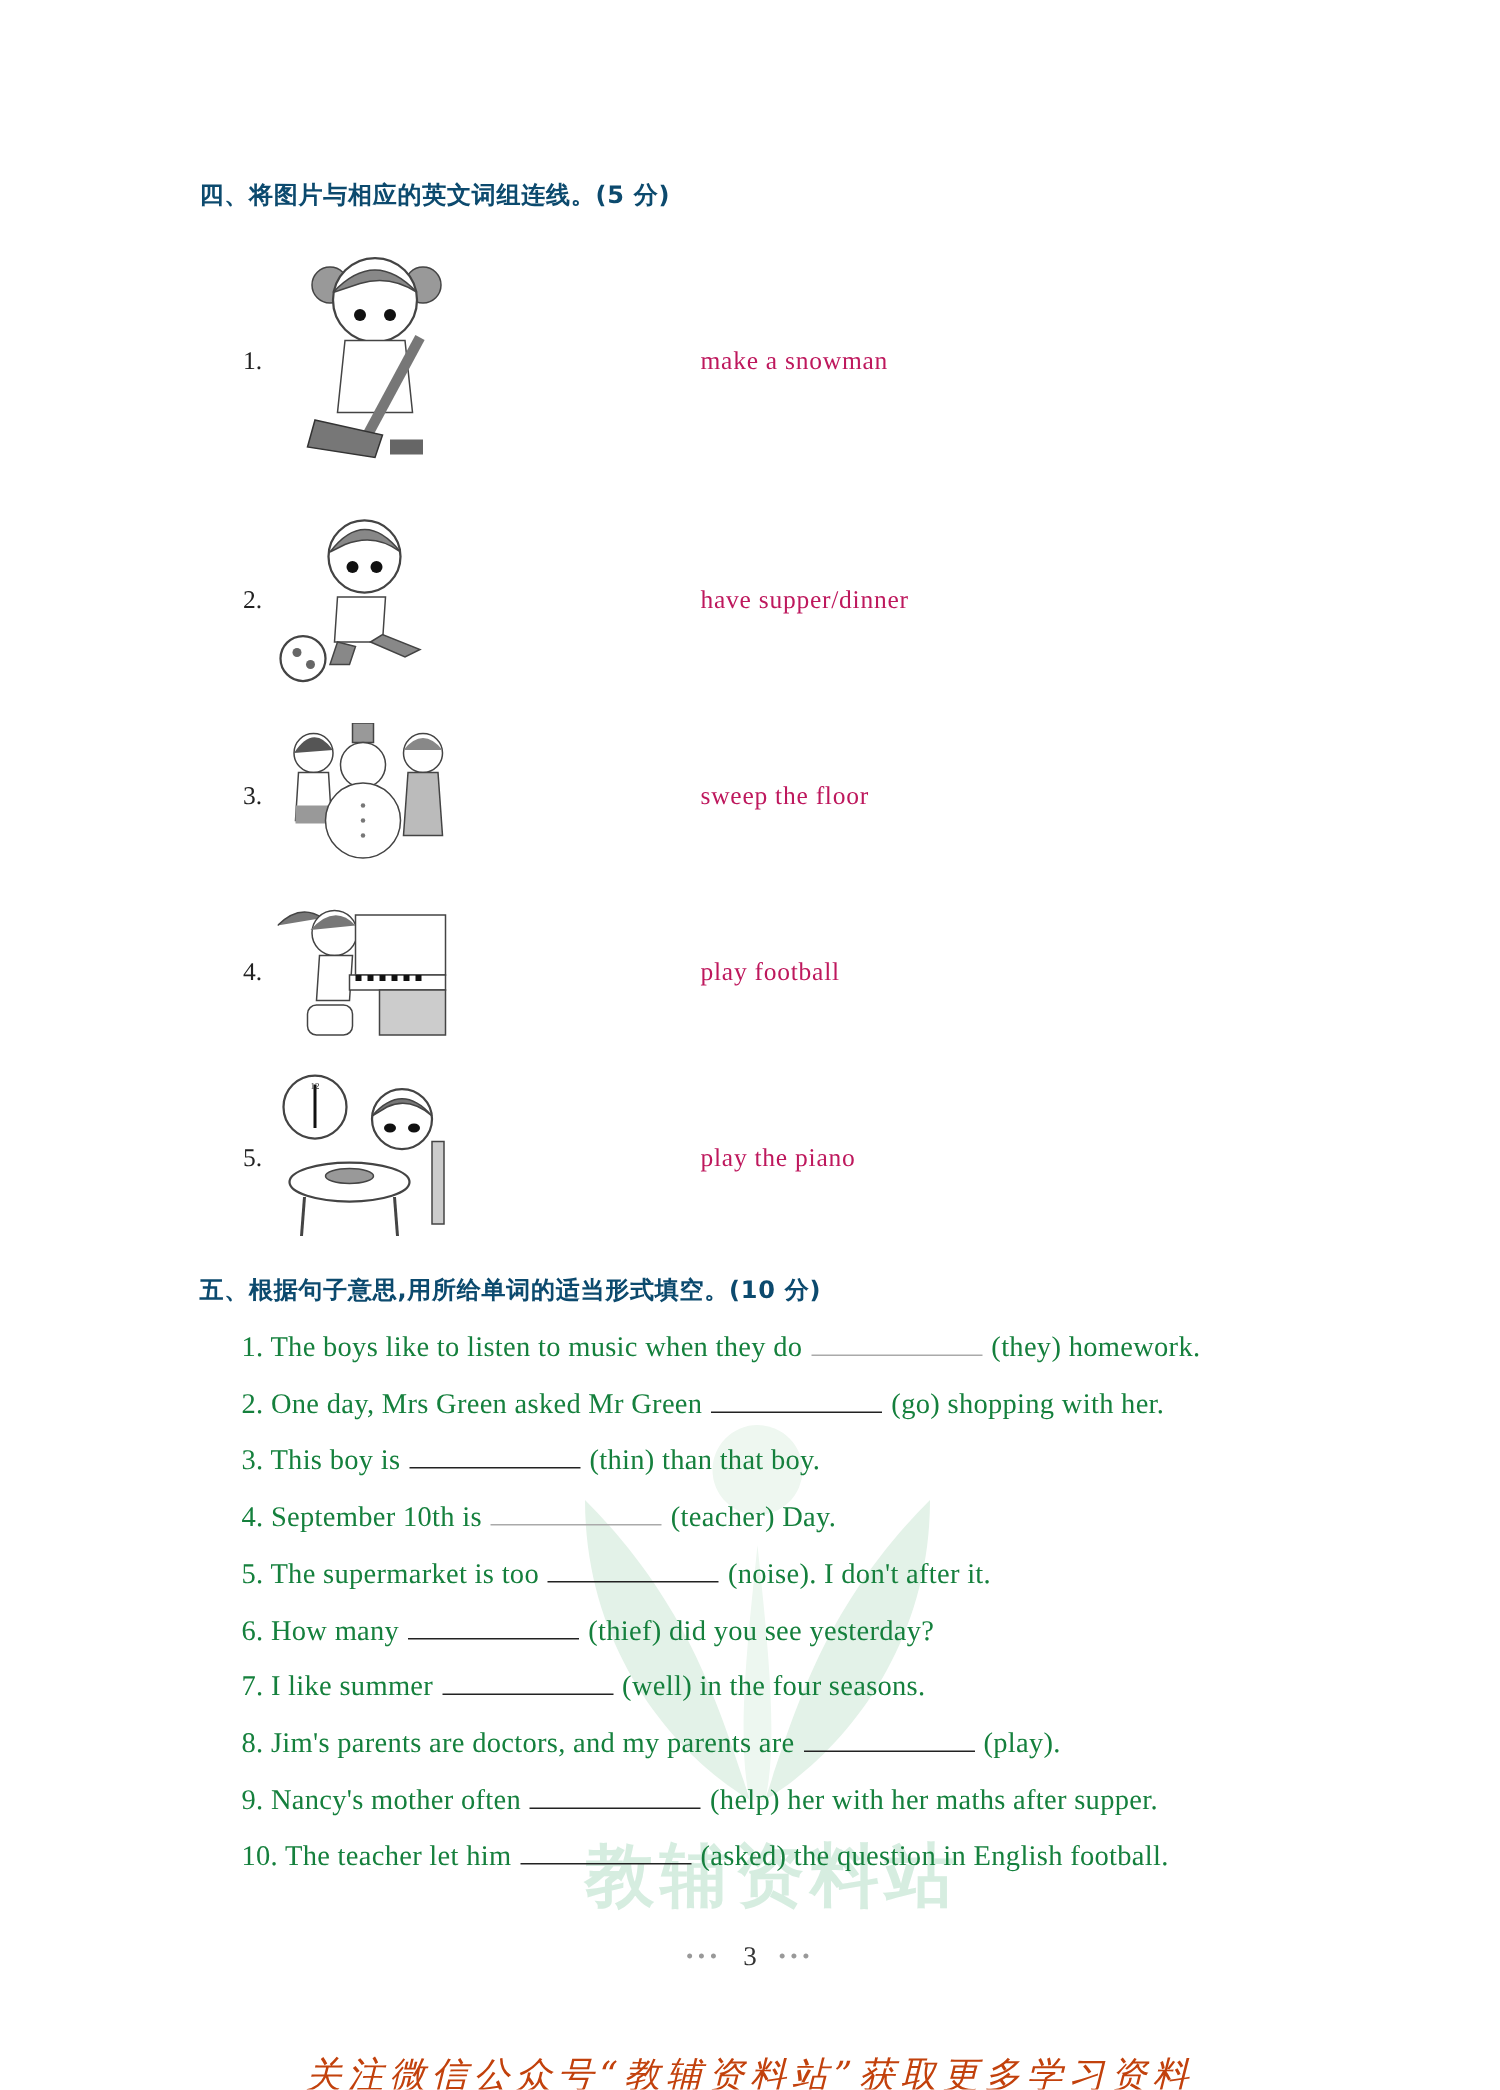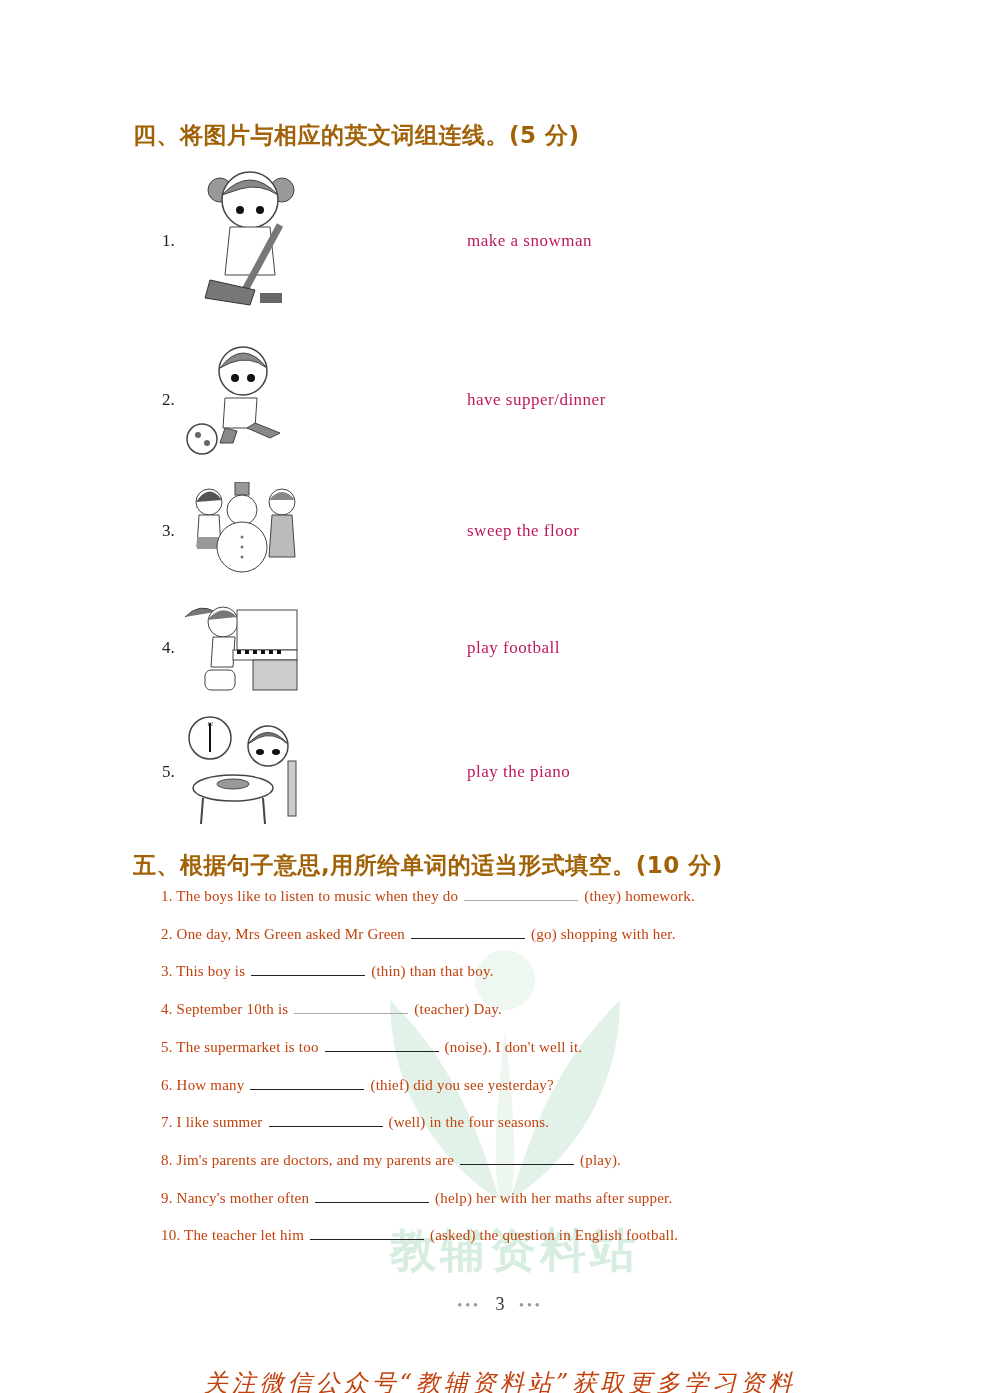--- a/index.html
+++ b/index.html
@@ -1,22 +1,22 @@
 <!DOCTYPE html>
 <html><head>
 <meta charset="utf-8">
 <style>
   html, body { margin: 0; padding: 0; background: #ffffff; }
   body { width: 1000px; height: 1393px; position: relative; overflow: hidden; font-family: "Liberation Serif", "DejaVu Serif", serif; color: #1a1a1a; }
   .abs { position: absolute; }
-  .section-title { font-family: "DejaVu Sans", "Liberation Sans", sans-serif; font-size: 23px; font-weight: bold; color: #a16207; letter-spacing: 0.5px; white-space: nowrap; }
+  .section-title { font-family: "DejaVu Sans", "Liberation Sans", sans-serif; font-size: 16px; font-weight: bold; color: #0c4a6e; letter-spacing: 0.5px; white-space: nowrap; }
   .num { font-size: 17px; color: #222; }
   .phrase { font-size: 17px; color: #be185d; letter-spacing: 0.5px; white-space: nowrap; }
   .pic { position: absolute; }
-  .q { position: absolute; left: 161px; font-size: 15px; color: #c2410c; white-space: nowrap; letter-spacing: 0.2px; }
+  .q { position: absolute; left: 161px; font-size: 19px; color: #15803d; white-space: nowrap; letter-spacing: 0.2px; }
   .blank { display: inline-block; width: 114px; border-bottom: 1.3px solid #222; margin: 0 6px; vertical-align: baseline; height: 1px; }
   .blank.light { border-bottom-color: #aaa; }
   .watermark { position: absolute; left: 360px; top: 940px; width: 290px; height: 360px; pointer-events: none; }
   .pager { left: 0; width: 1000px; text-align: center; top: 1294px; font-size: 18px; color: #333; }
   .pager .dots { color: #999; font-size: 14px; letter-spacing: 3px; vertical-align: middle; }
   .footer { left: 0; width: 1000px; text-align: center; top: 1367px; font-family: "DejaVu Serif", serif; font-style: italic; font-size: 24px; color: #c2410c; letter-spacing: 4px; }
   .content { position: relative; z-index: 2; }
 </style>
 </head>
 <body>
@@ -133,21 +133,21 @@
 <div class="q" style="top:926px;">
   <span>2. One day, Mrs Green asked Mr Green</span><span class="blank"></span><span>(go)</span> <span>shopping with her.</span>
 </div>
 <div class="q" style="top:963px;">
   <span>3. This boy is</span><span class="blank"></span><span>(thin)</span> <span>than that boy.</span>
 </div>
 <div class="q" style="top:1001px;">
   <span>4. September 10th is</span><span class="blank light"></span><span>(teacher)</span> <span>Day.</span>
 </div>
 <div class="q" style="top:1039px;">
-  <span>5. The supermarket is too</span><span class="blank"></span><span>(noise).</span> <span>I don't well it.</span>
+  <span>5. The supermarket is too</span><span class="blank"></span><span>(noise).</span> <span>I don't after it.</span>
 </div>
 <div class="q" style="top:1077px;">
   <span>6. How many</span><span class="blank"></span><span>(thief)</span> <span>did you see yesterday?</span>
 </div>
 <div class="q" style="top:1114px;">
   <span>7. I like summer</span><span class="blank"></span><span>(well)</span> <span>in the four seasons.</span>
 </div>
 <div class="q" style="top:1152px;">
   <span>8. Jim's parents are doctors, and my parents are</span><span class="blank"></span><span>(play).</span>
 </div>

